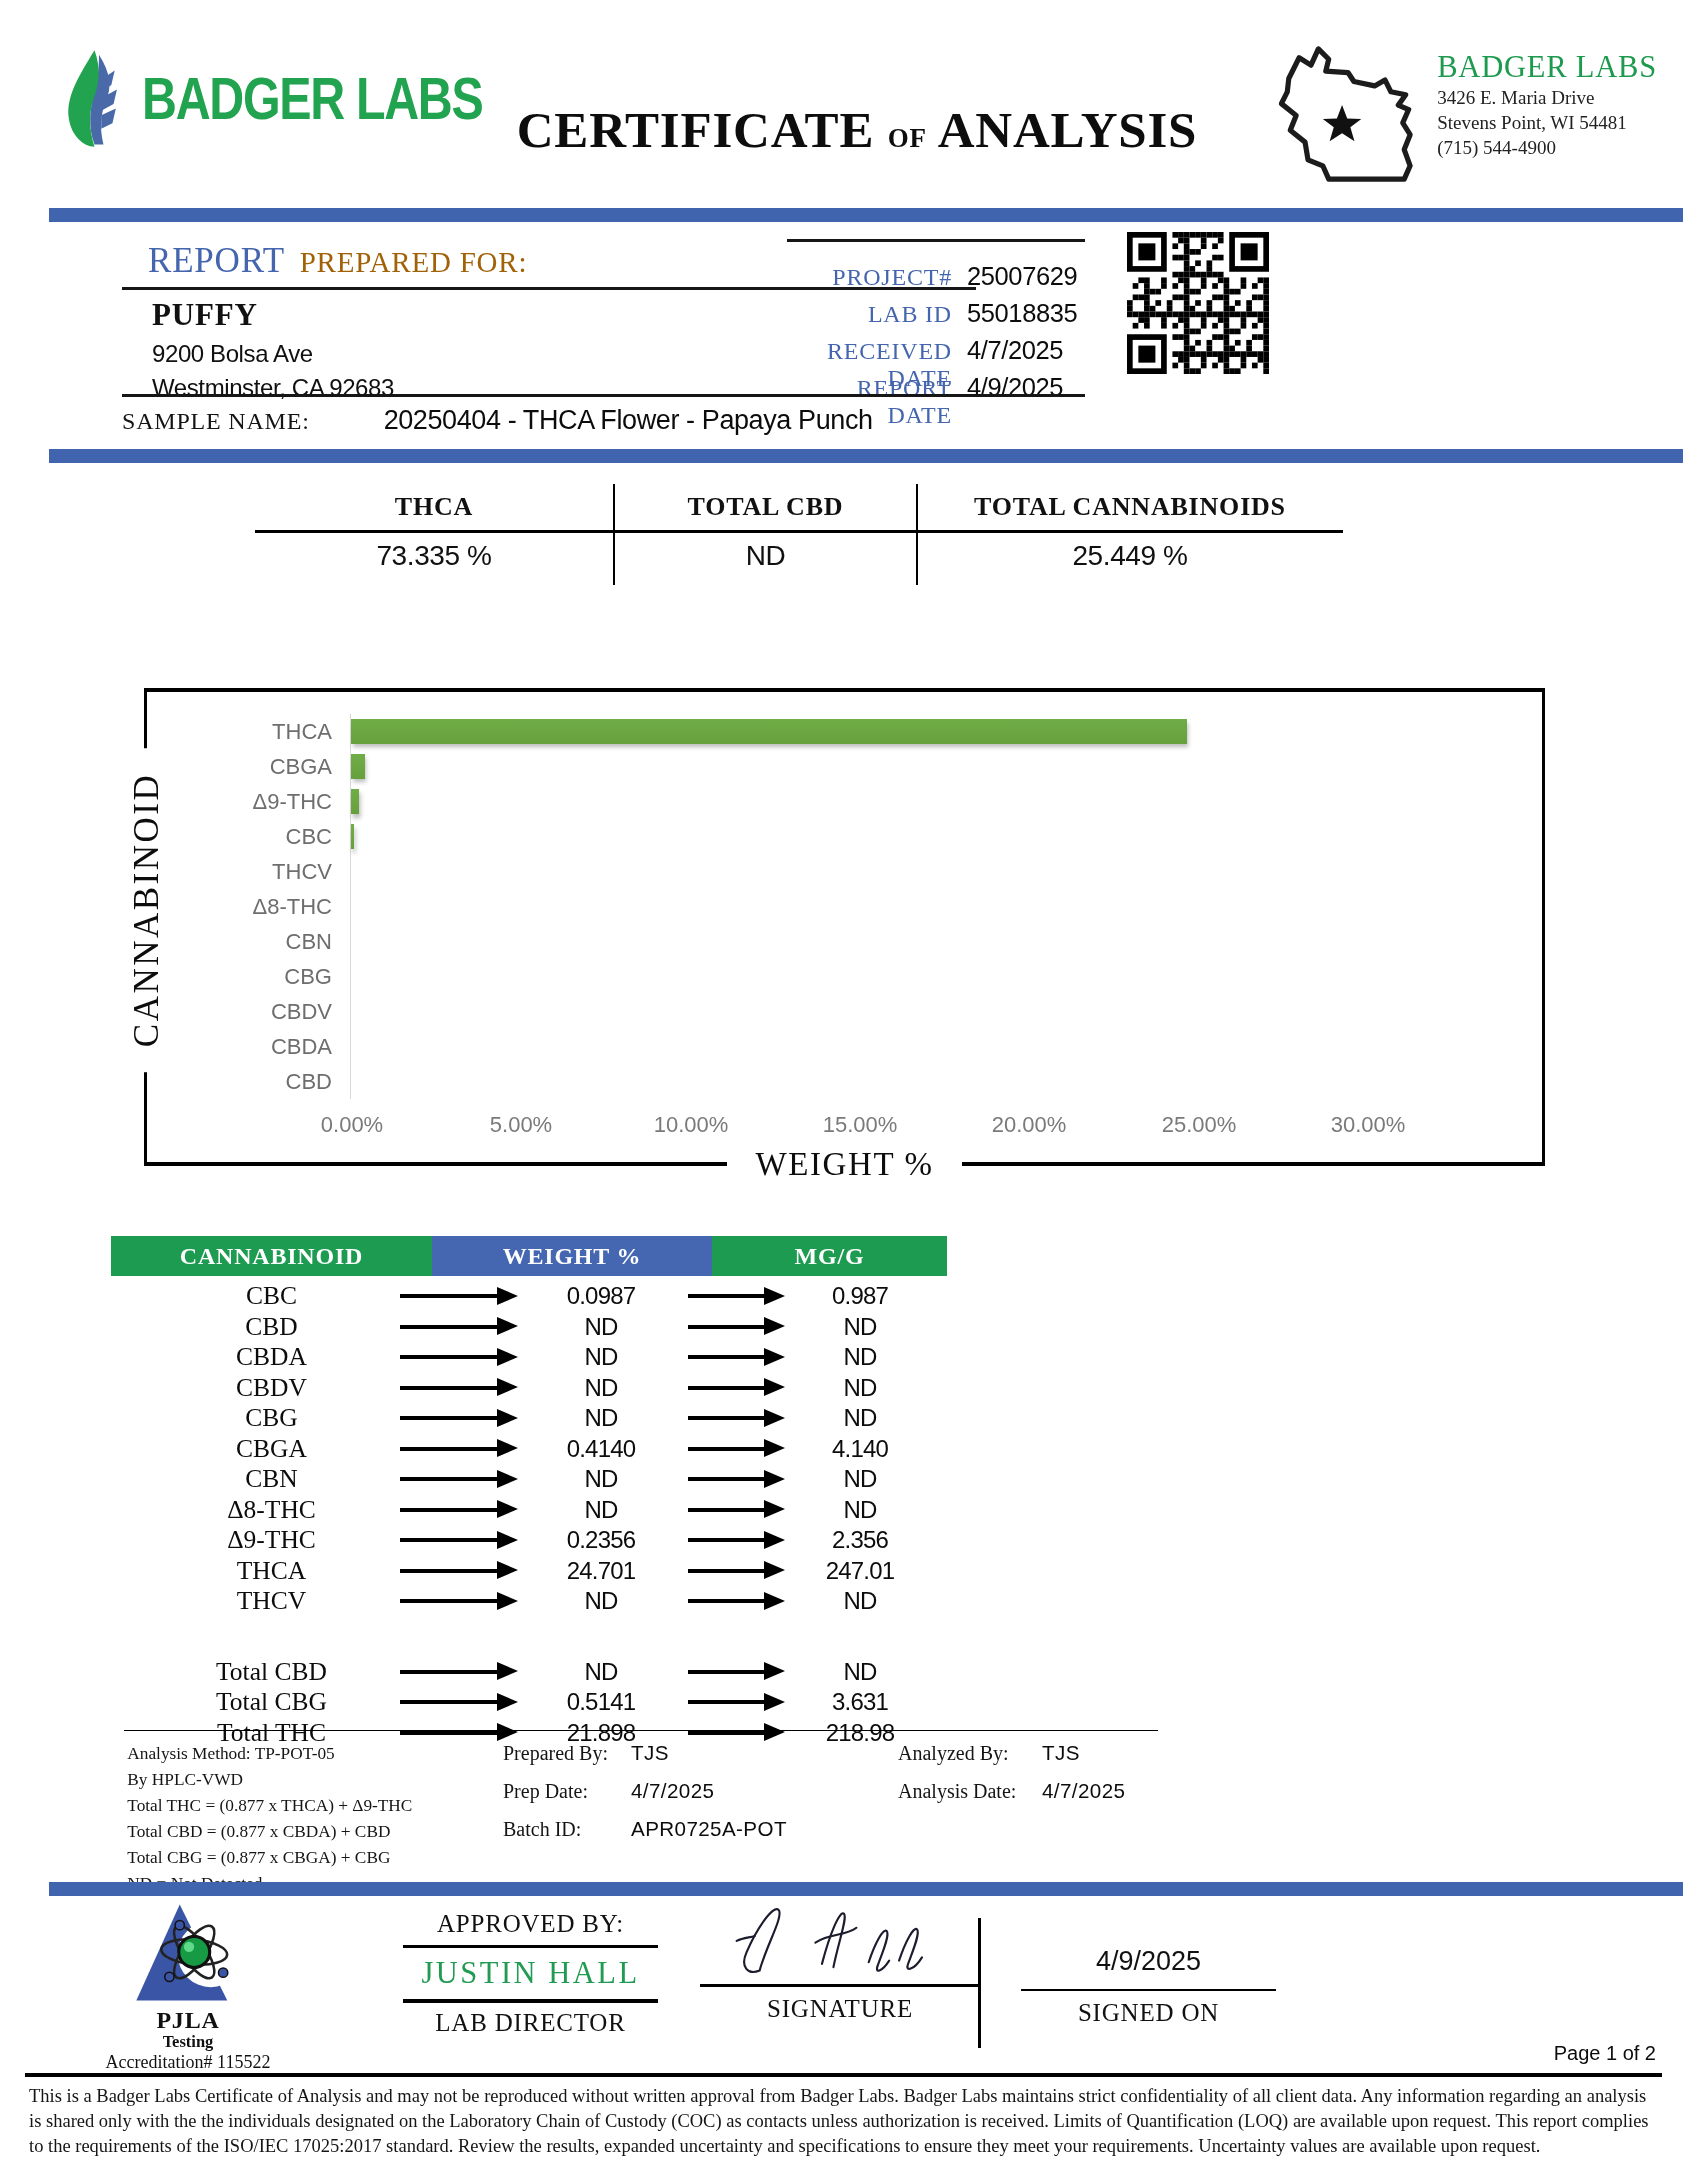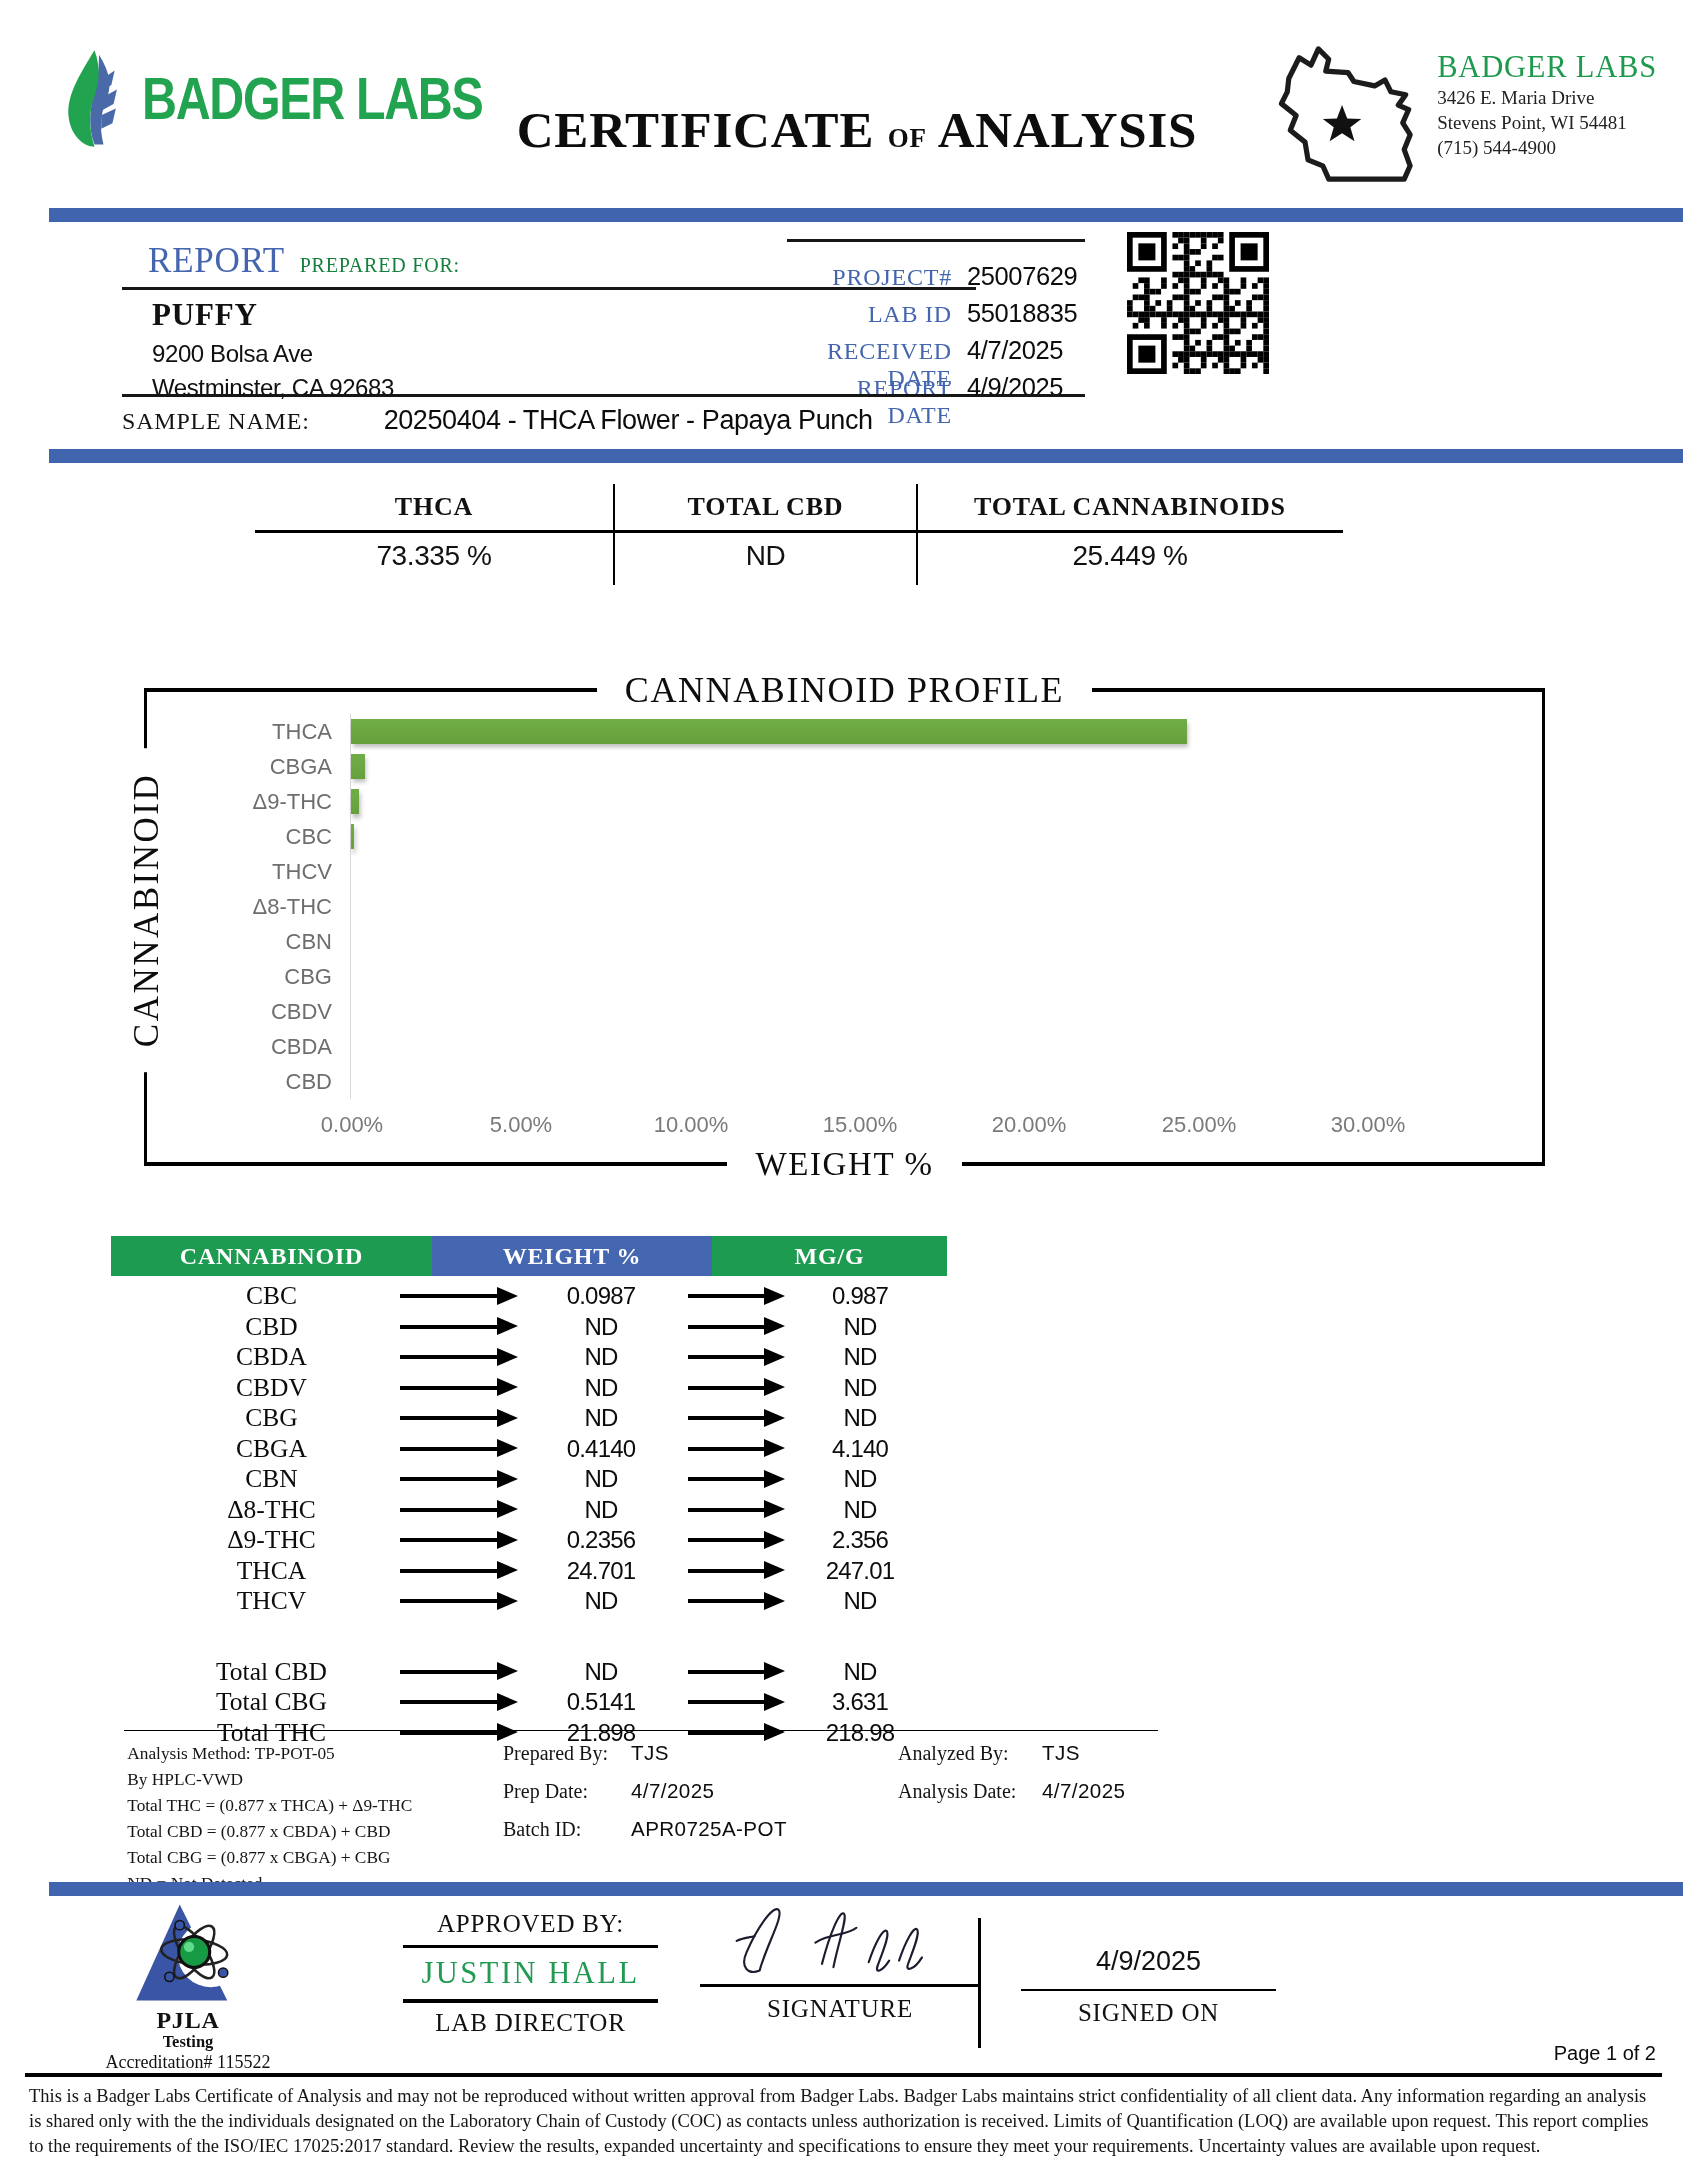--- a/index.html
+++ b/index.html
@@ -22,21 +22,21 @@
   .labinfo .txt { padding-top:10px; }
   .lab-name { font-size:30.5px; color:#1d9a4e; letter-spacing:0.8px; }
   .lab-line { font-size:19px; color:#222; line-height:1.32; }
 
   .band { left:49px; right:4.1px; height:14px; background:#4164ae; }
   .band1 { top:208px; } .band2 { top:449px; } .band3 { top:1882px; }
 
   
   .rep-head { top:241px; left:148px; }
   .rep-word { font-size:35px; color:#4566ae; letter-spacing:0.8px; }
-  .rep-rest { font-size:20px; color:#15803d; margin-left:11.5px; letter-spacing:0.8px; }
+  .rep-rest { font-size:29px; color:#a16207; margin-left:11.5px; letter-spacing:0.8px; }
   .ruleA { top:287px; left:122px; width:854px; height:2.5px; background:#161616; }
   .ruleB { top:239px; left:787px; width:298px; height:2.5px; background:#161616; }
   .ruleC { top:394px; left:122px; width:963px; height:2.5px; background:#161616; }
   .client { top:297px; left:152px; }
   .client-name { font-weight:bold; font-size:31px; letter-spacing:0.8px; }
   .client-line { font-size:24px; margin-top:6.6px; color:#101010; }
   .meta { top:244px; left:787px; width:298px; }
   .meta-row { display:flex; align-items:baseline; height:37px; }
   .meta-label { width:165px; text-align:right; font-size:24px; color:#4566ae; letter-spacing:0.8px; flex:none;margin-top:20px; }
   .meta-value { padding-left:15px; font-size:25.5px; color:#0c0c0c; }
@@ -446,21 +446,20 @@
   <div class="sum-cell c3">
     <div class="sum-h">TOTAL CANNABINOIDS</div>
     <div class="sum-v sans">25.449 %</div>
   </div>
 </div>
 <div class="abs sum-rule"></div>
 
 <div class="abs chart">
   <div class="c-titlerow">
     <div class="c-line"></div>
-    <div class="c-title">CANNABINOID PROFILE</div>
     <div class="c-line"></div>
   </div>
   <div class="c-border-right"></div>
   <div class="c-border-left1"></div>
   <div class="c-border-left2"></div>
   <div class="y-label">CANNABINOID</div>
 
   <div id="chart-rows">
       <div class="c-row">
         <div class="c-label">THCA</div>

